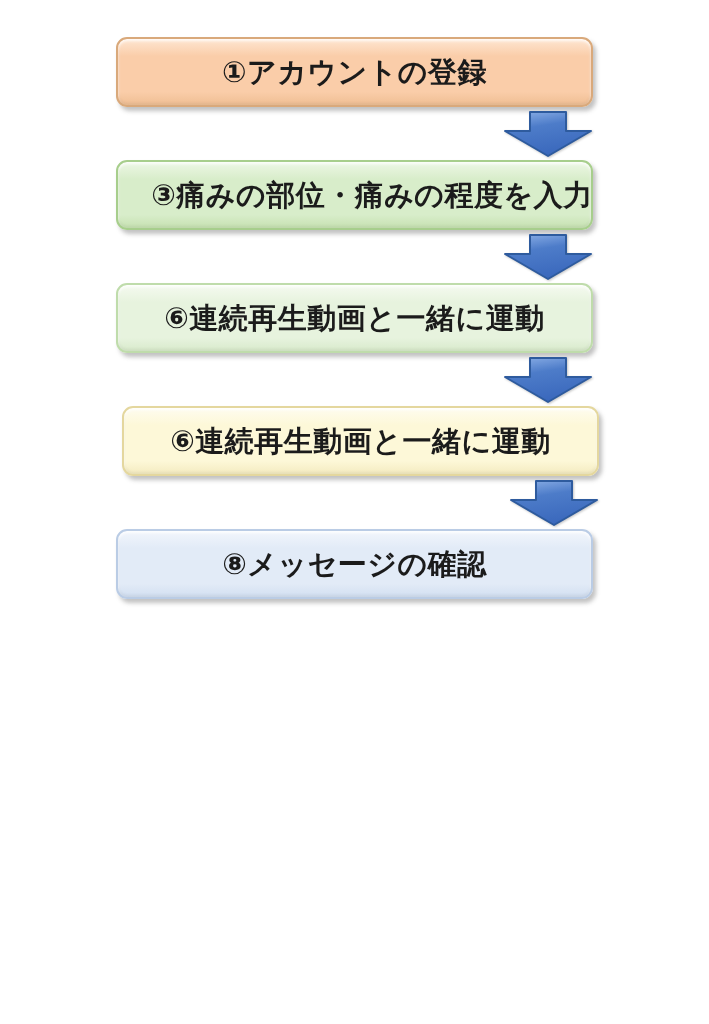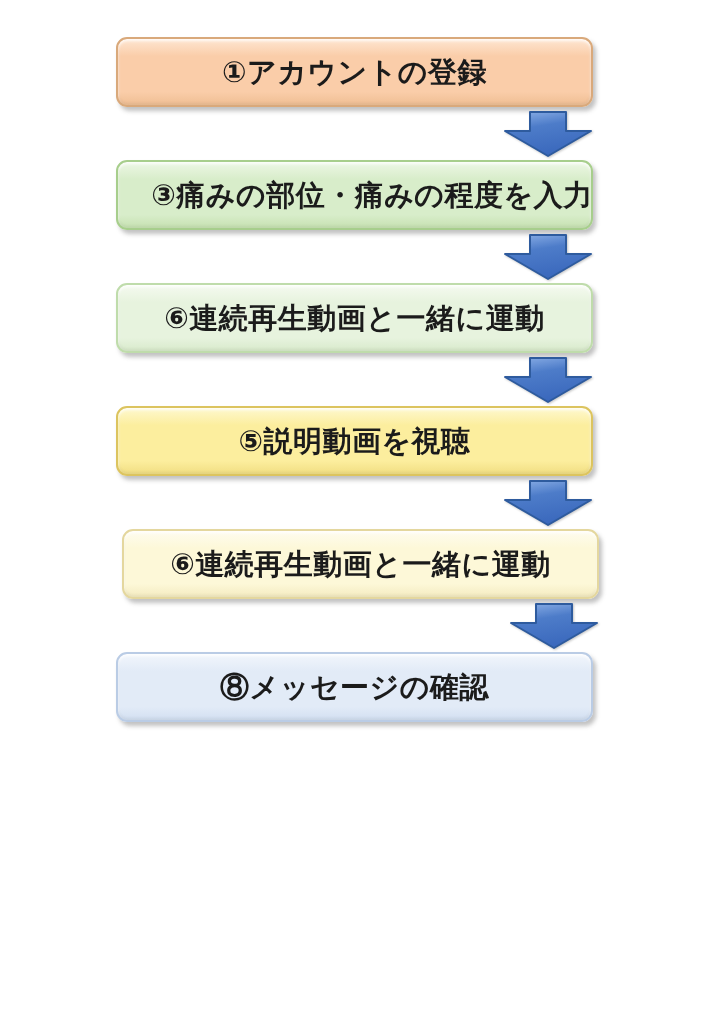--- a/index.html
+++ b/index.html
@@ -108,42 +108,32 @@
     <div class="box" style="background: linear-gradient(rgb(245, 250, 240) 0%, rgb(231, 243, 222) 26%, rgb(231, 243, 222) 80%, rgb(216, 234, 203) 100%); border-color: rgb(191, 220, 171);">
       <span class="label">⑥連続再生動画と一緒に運動</span>
     </div>
     <div class="arrow-wrap">
       <svg class="arrow" viewBox="0 0 90 46">
         <polygon points="27,1 63,1 63,20 88,20 45,45 2,20 27,20" fill="url(#arrowGrad)" stroke-width="2" stroke-linejoin="round" stroke="#2E5B9E"></polygon>
       </svg>
     </div>
   </div>
 
-  <div class="step">
-    <div class="box" style="background: linear-gradient(rgb(254, 248, 207) 0%, rgb(252, 238, 158) 26%, rgb(252, 238, 158) 80%, rgb(241, 222, 130) 100%); border-color: rgb(220, 196, 95);">
-      <span class="label">⑤説明動画を視聴</span>
-    </div>
-    <div class="arrow-wrap">
-      <svg class="arrow" viewBox="0 0 90 46">
-        <polygon points="27,1 63,1 63,20 88,20 45,45 2,20 27,20" fill="url(#arrowGrad)" stroke-width="2" stroke-linejoin="round" stroke="#2E5B9E"></polygon>
-      </svg>
-    </div>
-  </div>
 
   <div class="step">
     <div class="box" style="background: linear-gradient(rgb(254, 252, 239) 0%, rgb(253, 248, 216) 26%, rgb(253, 248, 216) 80%, rgb(244, 235, 192) 100%); border-color: rgb(228, 215, 158); margin-left: 12px;">
       <span class="label">⑥連続再生動画と一緒に運動</span>
     </div>
     <div class="arrow-wrap">
       <svg class="arrow" viewBox="0 0 90 46">
         <polygon points="27,1 63,1 63,20 88,20 45,45 2,20 27,20" fill="url(#arrowGrad)" stroke-width="2" stroke-linejoin="round" stroke="#2E5B9E"></polygon>
       </svg>
     </div>
   </div>
 
 
   <div class="step">
-    <div class="box" style="background: linear-gradient(rgb(242, 246, 252) 0%, rgb(226, 235, 247) 26%, rgb(226, 235, 247) 80%, rgb(210, 223, 241) 100%); border-color: rgb(186, 204, 229); font-family: Liberation Serif, serif;">
+    <div class="box" style="background: linear-gradient(rgb(242, 246, 252) 0%, rgb(226, 235, 247) 26%, rgb(226, 235, 247) 80%, rgb(210, 223, 241) 100%); border-color: rgb(186, 204, 229);">
       <span class="label">⑧メッセージの確認</span>
     </div>
 
   </div>
 </div>
 
 </body></html>

